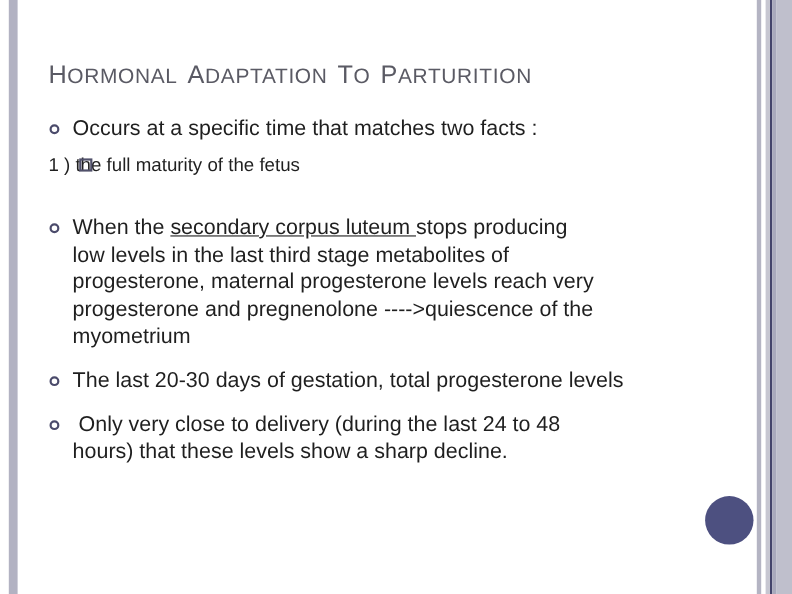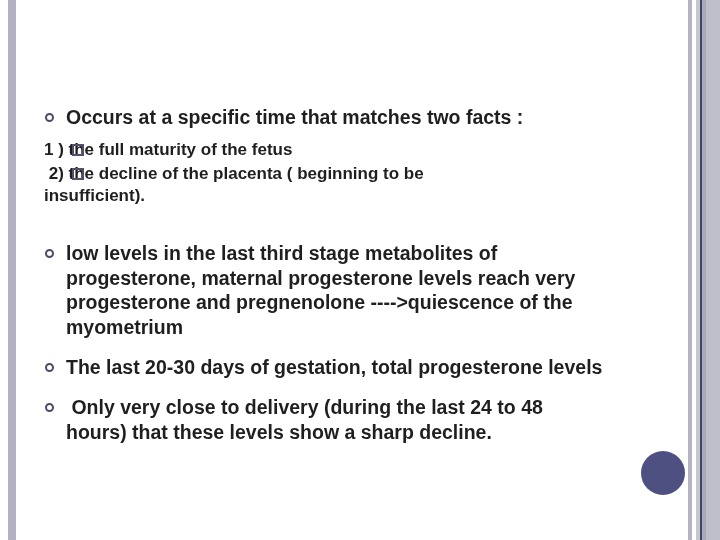--- a/index.html
+++ b/index.html
@@ -25,21 +25,21 @@
   .stripe.s3{left:702px;width:4px;}
   .stripe.s4{left:706px;width:14px;}
   
   .accent-circle{position:absolute;left:641px;top:451px;width:44px;height:44px;border-radius:50%;background:var(--accent-circle-color);}
   
   .title{position:absolute;left:44px;top:46px;width:640px;margin:0;font-weight:400;color:var(--title-color);}
   .title-word{display:inline-block;font-size:19px;line-height:30px;letter-spacing:0.6px;margin-right:9px;}
   .title-word::first-letter{font-size:23px;}
   
   .body{position:absolute;left:44px;top:100px;width:648px;padding-top:5px;color:var(--body-text-color);}
-  .item{position:relative;font-weight:bold;}
+  .item{position:relative;}
   .item + .item{margin-top:15px;}
   .l1 + .l2{margin-top:9px;}
   .l2 + .l2{margin-top:2px;}
   .item.spaced{margin-top:34px;}
   .bullet{position:absolute;display:block;}
   .bullet.ring{left:1px;top:8px;width:5px;height:5px;border:2.5px solid var(--bullet-ring-color);border-radius:50%;background:transparent;}
   .bullet.square{left:28px;top:5px;width:8px;height:8px;border:2px solid var(--square-outline-color);background:transparent;}
   .l1 .text{margin-left:22px;font-size:19.5px;line-height:24.8px;}
   .l2 .text{font-size:17px;line-height:22px;}
   .line{white-space:pre;}
@@ -50,44 +50,39 @@
 
 <div class="slide">
   <div class="left-bar"></div>
   <div class="stripe s0" style="background: rgb(180, 180, 195);"></div>
   <div class="stripe s1" style="background: rgb(198, 198, 209);"></div>
   <div class="stripe s2" style="background: rgb(68, 68, 107);"></div>
   <div class="stripe s3" style="background: rgb(169, 169, 188);"></div>
   <div class="stripe s4" style="background: rgb(191, 191, 204);"></div>
   <div class="accent-circle"></div>
 
+  <h1 class="title"><span class="title-word">HORMONAL</span><span class="title-word">ADAPTATION</span><span class="title-word">TO</span><span class="title-word">PARTURITION</span></h1>
 
   <div class="body">
       <div class="item l1">
         <span class="bullet ring"></span>
         <div class="text">
           <div class="line"><span>Occurs at a specific time that matches two facts :</span></div>
         </div>
       </div>
       <div class="item l2">
         <span class="bullet square"></span>
         <div class="text">
           <div class="line"><span>1 ) the full maturity of the fetus</span></div>
         </div>
       </div>
-      <div class="item l2">
-        <span class="bullet square"></span>
-        <div class="text">
-          <div class="line"><span> 2) the decline of the placenta ( beginning to be</span></div>
-          <div class="line"><span>insufficient).</span></div>
-        </div>
-      </div>
       <div class="item l1 spaced">
         <span class="bullet ring"></span>
         <div class="text">
+          <div class="line"><span>When the </span><span class="u">secondary corpus luteum </span><span>stops producing</span></div>
           <div class="line"><span>low levels in the last third stage metabolites of</span></div>
           <div class="line"><span>progesterone, maternal progesterone levels reach very</span></div>
           <div class="line"><span>progesterone and pregnenolone ----&gt;quiescence of the</span></div>
           <div class="line"><span>myometrium</span></div>
         </div>
       </div>
       <div class="item l1">
         <span class="bullet ring"></span>
         <div class="text">
           <div class="line"><span>The last 20-30 days of gestation, total progesterone levels</span></div>

